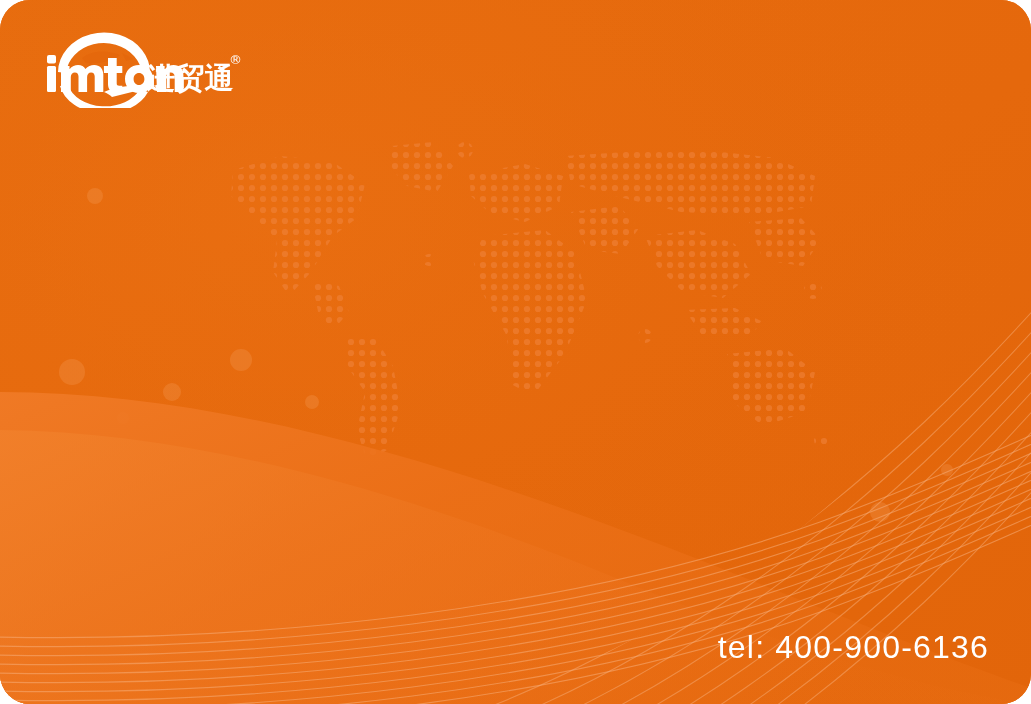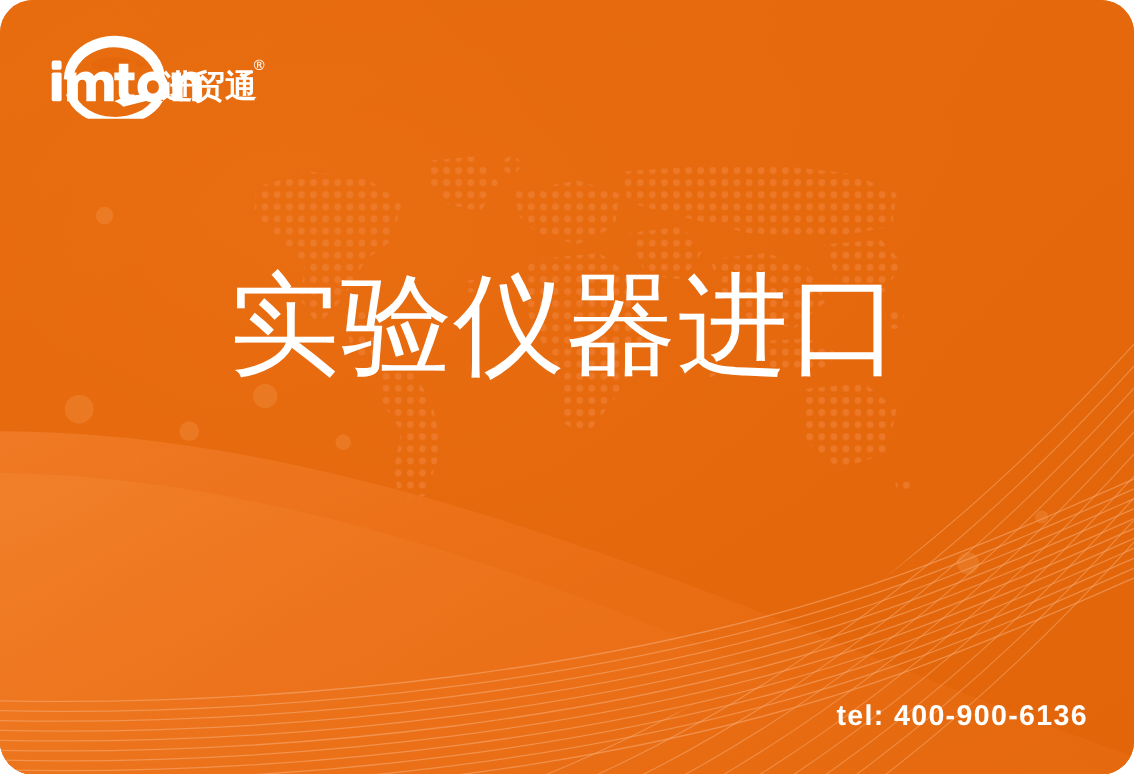--- a/index.html
+++ b/index.html
@@ -64,23 +64,23 @@
     color: #ffffff;
     text-align: left;
   }
 
   
   #phone {
     position: absolute;
     right: 42px;
     bottom: 38px;
     color: #ffffff;
-    font-size: 26px;
+    font-size: 32px;
     letter-spacing: 1.2px;
-    font-weight: 700;
+    font-weight: 400;
     z-index: 6;
     white-space: nowrap;
   }
 </style>
 </head>
 <body>
 
 <div id="banner">
 
   <svg class="layer" viewBox="0 0 1031 704" preserveAspectRatio="none">
@@ -261,18 +261,17 @@
                  h-9 Z"></path>
       </g>
 
       <text x="160" y="60" text-anchor="middle" font-family="&quot;DejaVu Sans&quot;, &quot;Liberation Sans&quot;, sans-serif" font-size="29" font-weight="700" fill="#ffffff">进贸通</text>
 
       <text x="199" y="36" font-family="&quot;DejaVu Sans&quot;, &quot;Liberation Sans&quot;, sans-serif" font-size="13" fill="#ffffff">®</text>
     </svg>
   </div>
 
   <div id="headline">
-    <div class="hl-line">实验仪器进口</div>
   </div>
 
   <div id="phone">tel: 400-900-6136</div>
 
 </div>
 
 </body></html>

